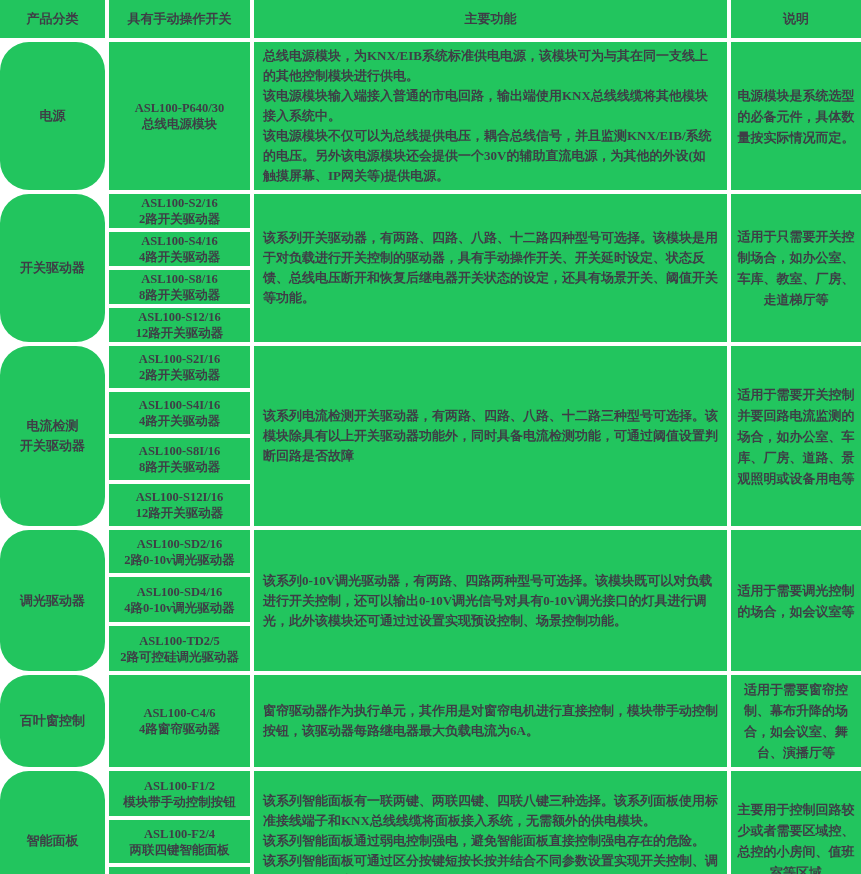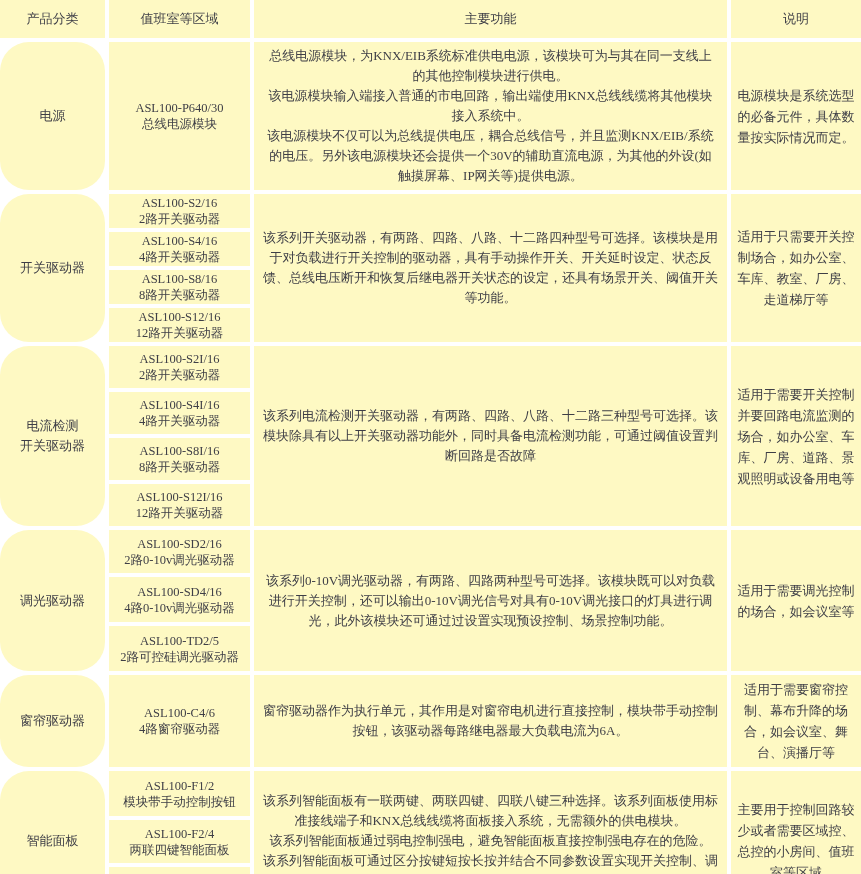--- a/index.html
+++ b/index.html
@@ -15,39 +15,39 @@
   }
   table.product-table {
     border-collapse: separate;
     border-spacing: 4px;
     table-layout: fixed;
     width: 869px;
     margin: -4px;
     background: #ffffff;
   }
   td, th {
-    background: #fef9c3;
+    background: #22c55e;
     color: #3e3e46;
     font-family: "Liberation Serif", "DejaVu Serif", serif;
     font-size: 13px;
     line-height: 20px;
-    font-weight: normal;
+    font-weight: bold;
     vertical-align: middle;
     padding: 3px 8px;
     overflow: hidden;
   }
   th { text-align: center; }
   td.cat { text-align: center; border-radius: 29px; }
   td.model {
     text-align: center;
     font-size: 12.5px;
     line-height: 16px;
     padding: 1px 4px;
   }
-  td.func { text-align: center; padding: 4px 9px; }
+  td.func { text-align: left; padding: 4px 9px; }
   td.func p { margin: 0; }
   td.note { text-align: center; padding: 4px 6px; line-height: 21px; }
   tr.rh38 { height: 38px; }
   tr.rh133 { height: 133px; }
   tr.rh32 { height: 32px; }
   tr.rh42 { height: 42px; }
   tr.rh43 { height: 43px; }
   tr.rh45 { height: 45px; }
   tr.rh44 { height: 44px; }
   tr.rh78 { height: 78px; }
@@ -60,21 +60,21 @@
   <colgroup>
     <col style="width:105px">
         <col style="width:141px">
         <col style="width:473px">
         <col style="width:130px">
   </colgroup>
 
   <tbody>
         <tr class="rh38">
     <th>产品分类</th>
-    <th>值班室等区域</th>
+    <th>具有手动操作开关</th>
     <th>主要功能</th>
     <th>说明</th>
   </tr>
 
   <tr class="rh133">
     <td class="cat">
       <div>电源</div>
     </td>
     <td class="model">
       <div>ASL100-P640/30</div>
@@ -174,21 +174,21 @@
   </tr>
   <tr class="rh45">
     <td class="model">
       <div>ASL100-TD2/5</div>
       <div>2路可控硅调光驱动器</div>
     </td>
   </tr>
 
   <tr class="rh78">
     <td class="cat">
-      <div>窗帘驱动器</div>
+      <div>百叶窗控制</div>
     </td>
     <td class="model">
       <div>ASL100-C4/6</div>
       <div>4路窗帘驱动器</div>
     </td>
     <td class="func">
       <p>窗帘驱动器作为执行单元，其作用是对窗帘电机进行直接控制，模块带手动控制按钮，该驱动器每路继电器最大负载电流为6A。</p>
     </td>
     <td class="note">适用于需要窗帘控制、幕布升降的场合，如会议室、舞台、演播厅等</td>
   </tr>

